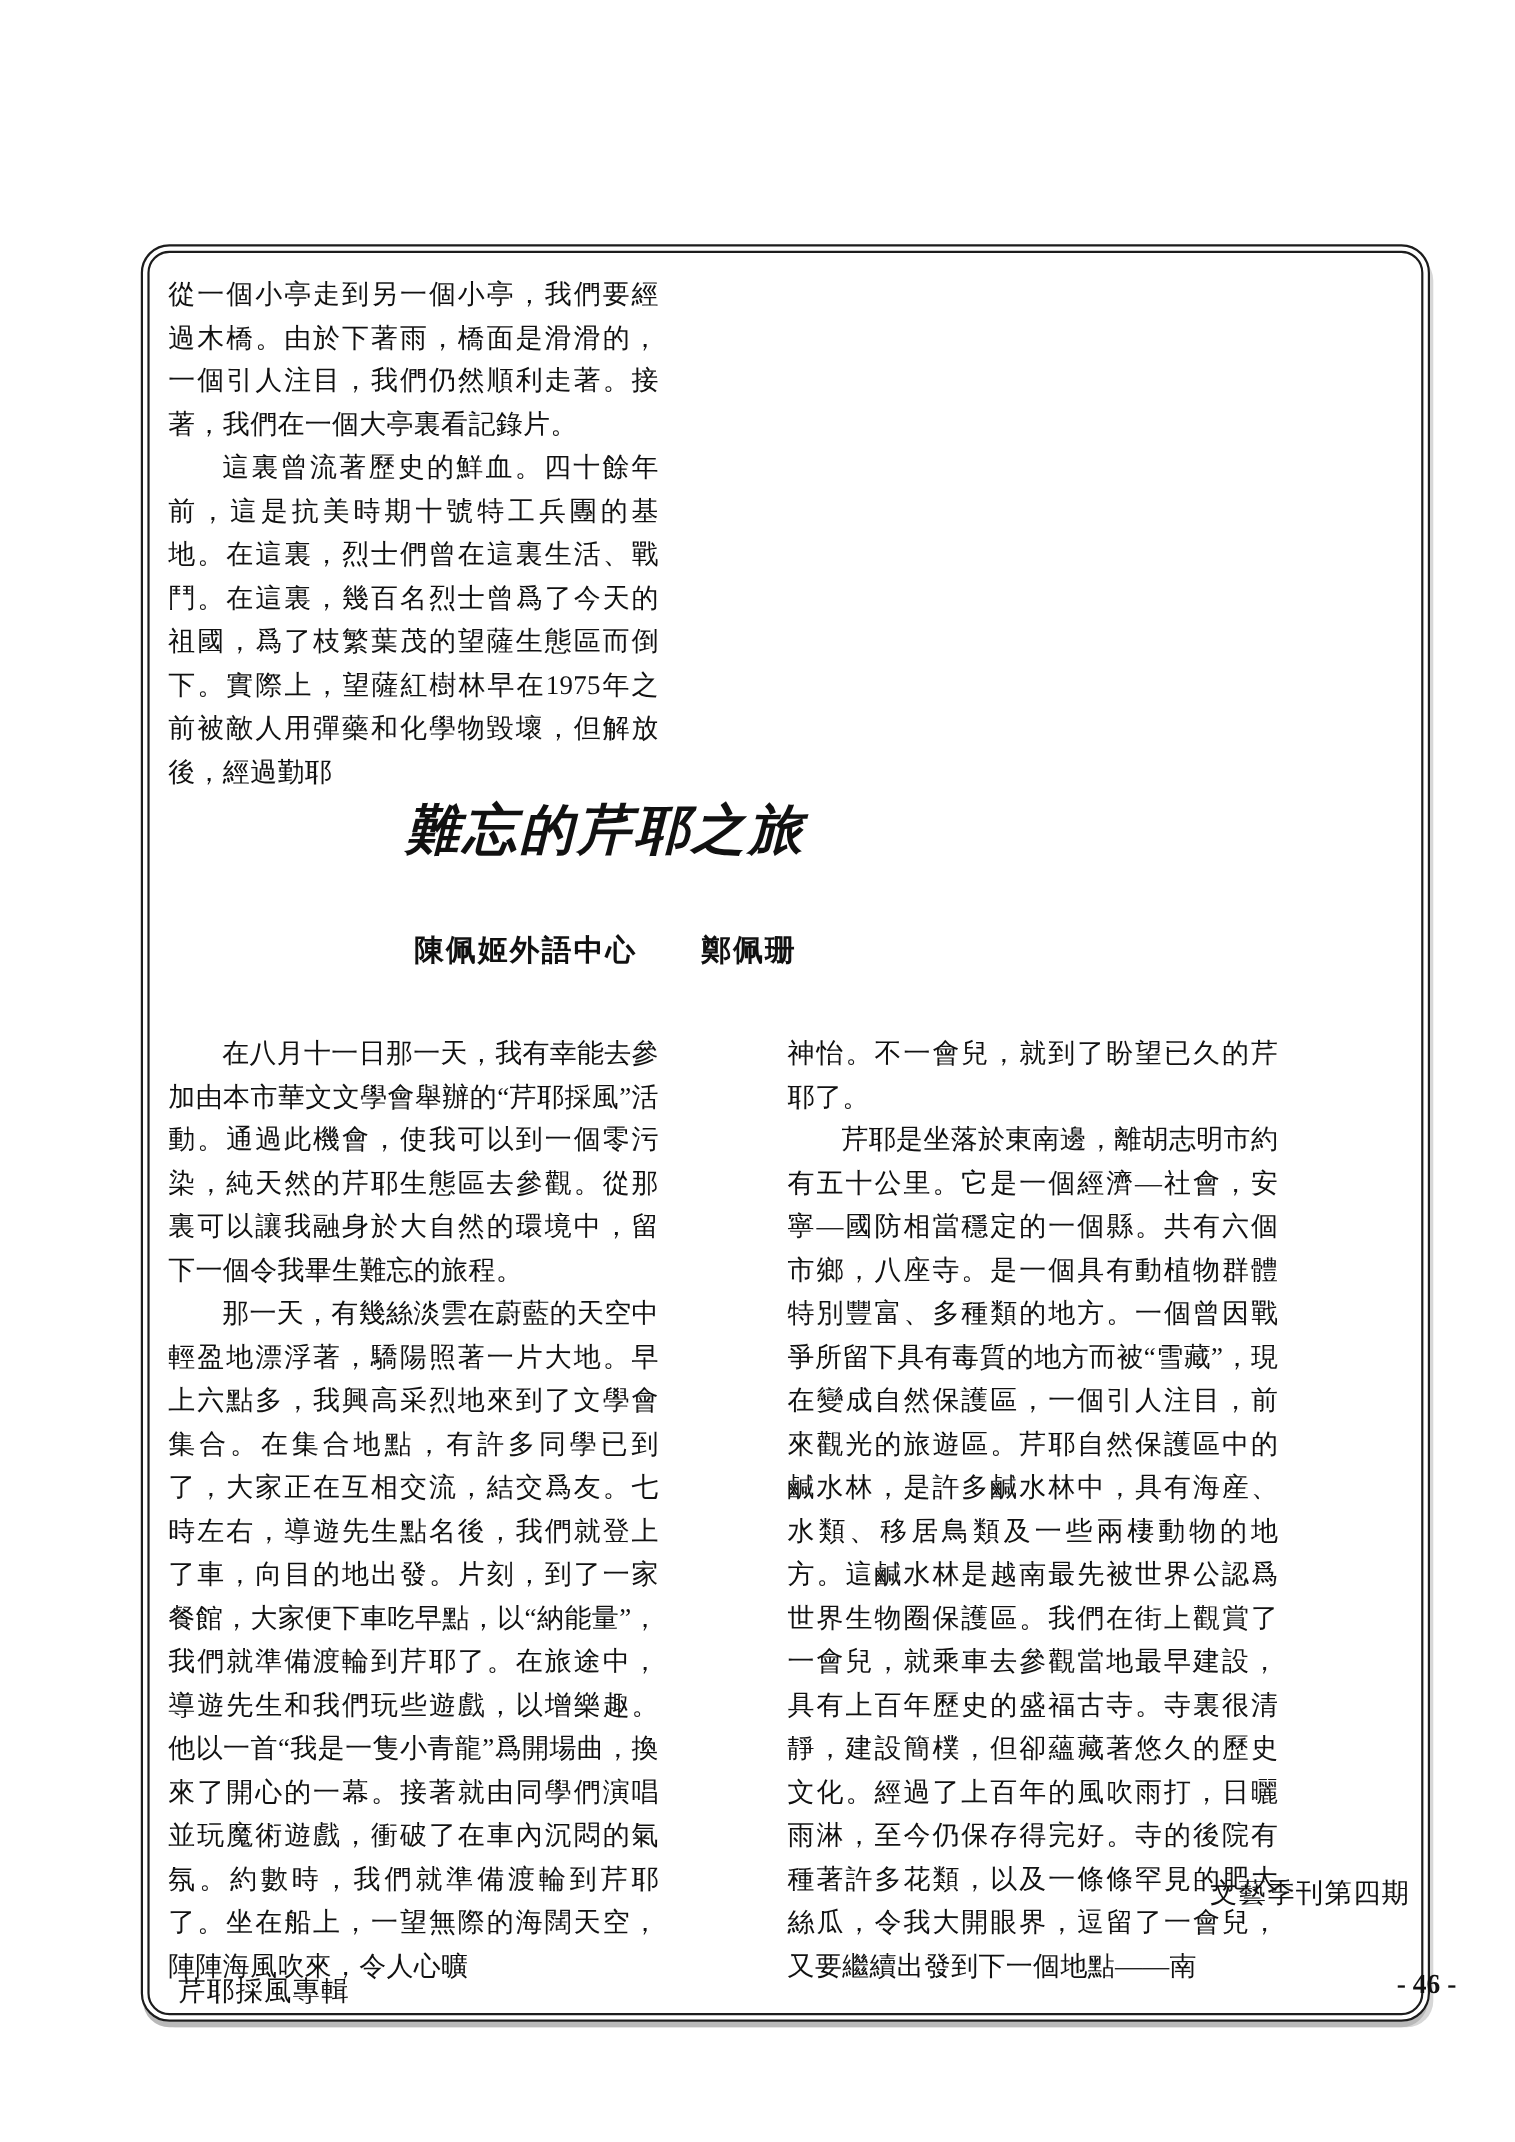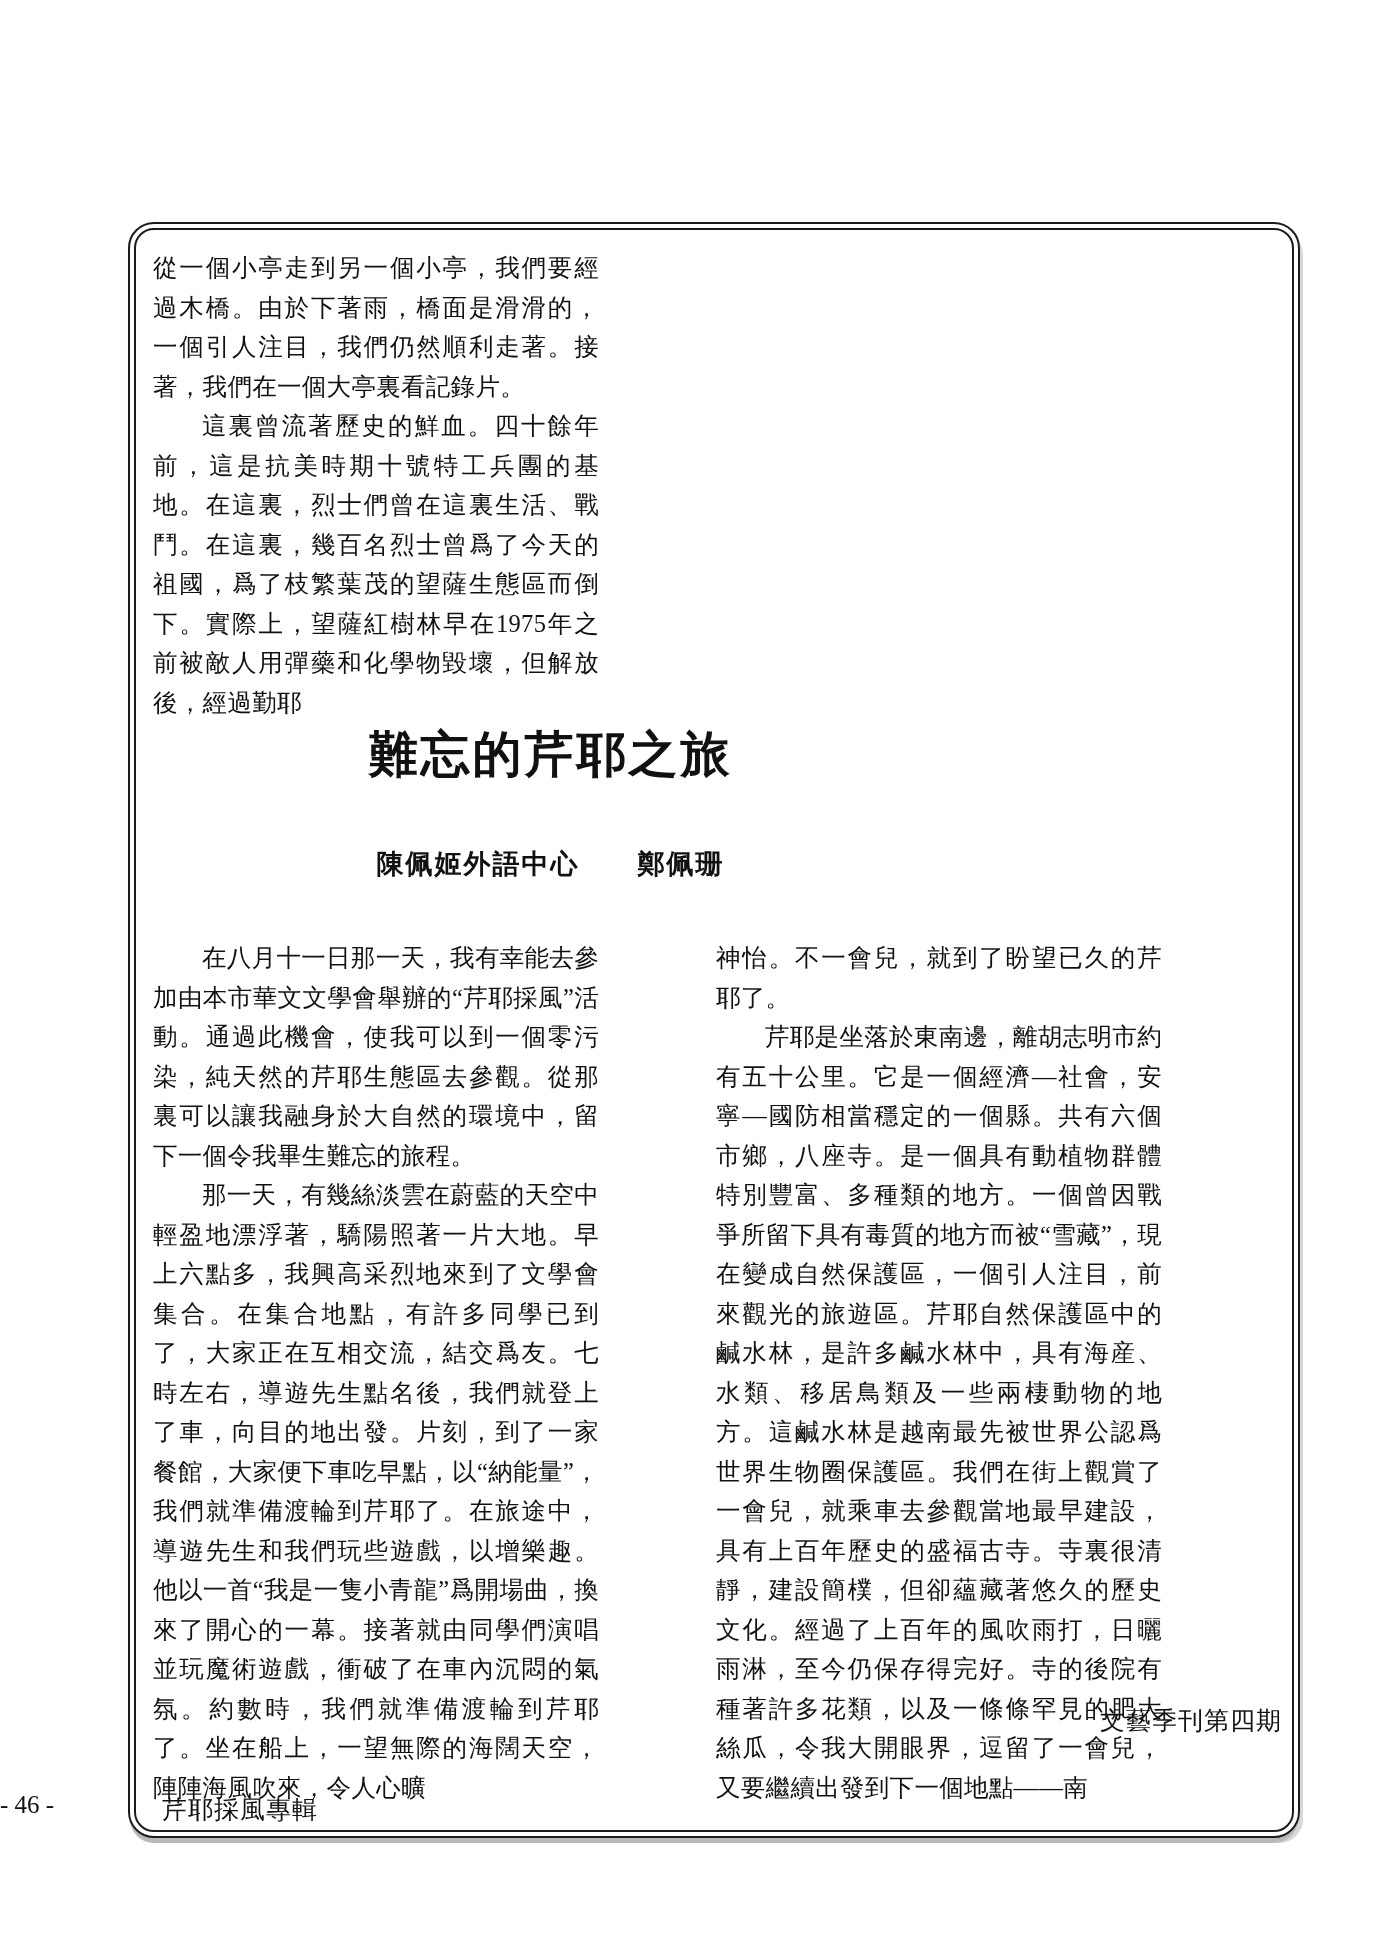--- a/index.html
+++ b/index.html
@@ -21,33 +21,33 @@
     position:absolute;width:446px;font-size:24.5px;line-height:39.5px;
     text-align:justify;word-break:break-all;letter-spacing:0.3px;
   }
   .col p{margin:0;padding:0;}
   .col p.ind{text-indent:2em;}
   #prev-left{left:153px;top:248px;}
   #prev-right{left:716px;top:248px;}
   #art-left{left:153px;top:938px;}
   #art-right{left:716px;top:938px;}
   .title-wrap{
-    position:absolute;left:128px;top:726px;width:845px;text-align:center;
+    position:absolute;left:128px;top:726px;width:845px;text-align:center;font-style:italic;
   }
   .title{
     font-size:49px;font-weight:900;letter-spacing:3px;line-height:1.2;
   }
   .byline{
     position:absolute;left:128px;top:846px;width:845px;text-align:center;
     font-size:27px;font-weight:700;letter-spacing:2px;
   }
   .byline .gap{display:inline-block;width:58px;}
   .footer-item{position:absolute;font-size:25px;letter-spacing:1px;}
   #footer-left{left:150px;top:1793px;margin-left:12px;}
-  #footer-center{left:0;top:1791px;width:1324px;text-align:left;font-weight:400;letter-spacing:0;}
+  #footer-center{left:0;top:1791px;width:1324px;text-align:right;font-weight:700;letter-spacing:0;}
   #footer-right{right:95px;top:1704px;}
 </style>
 </head>
 <body>
 
 <div class="frame"></div>
 
 <div class="col" id="prev-left">
   <p>從一個小亭走到另一個小亭，我們要經過木橋。由於下著雨，橋面是滑滑的，一個引人注目，我們仍然順利走著。接著，我們在一個大亭裏看記錄片。</p>
   <p class="ind">這裏曾流著歷史的鮮血。四十餘年前，這是抗美時期十號特工兵團的基地。在這裏，烈士們曾在這裏生活、戰鬥。在這裏，幾百名烈士曾爲了今天的祖國，爲了枝繁葉茂的望薩生態區而倒下。實際上，望薩紅樹林早在1975年之前被敵人用彈藥和化學物毀壞，但解放後，經過勤耶</p>

